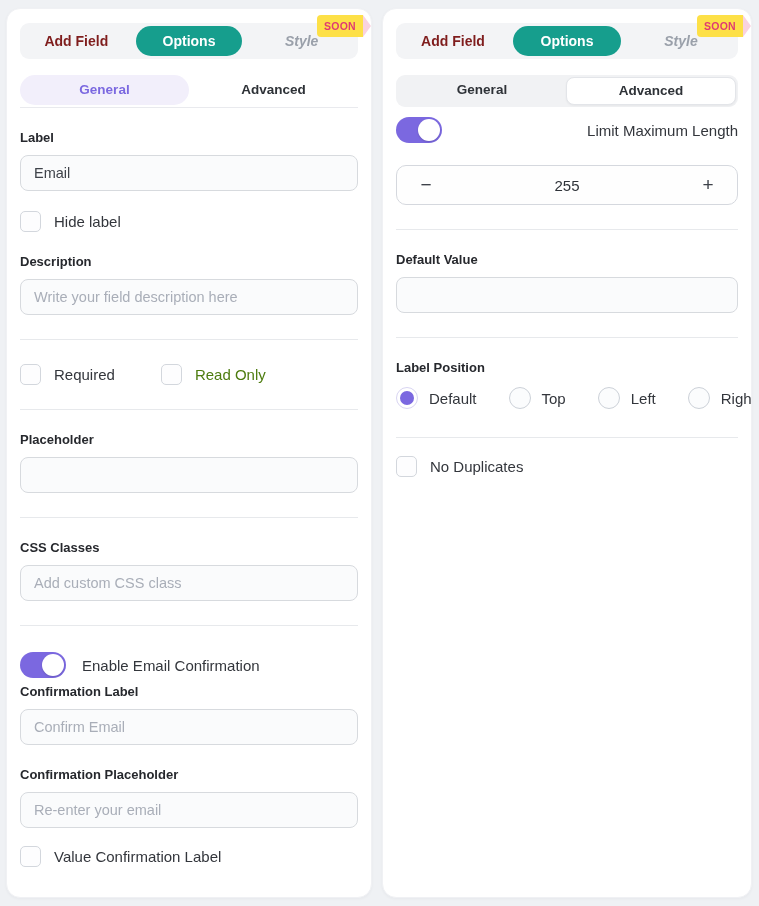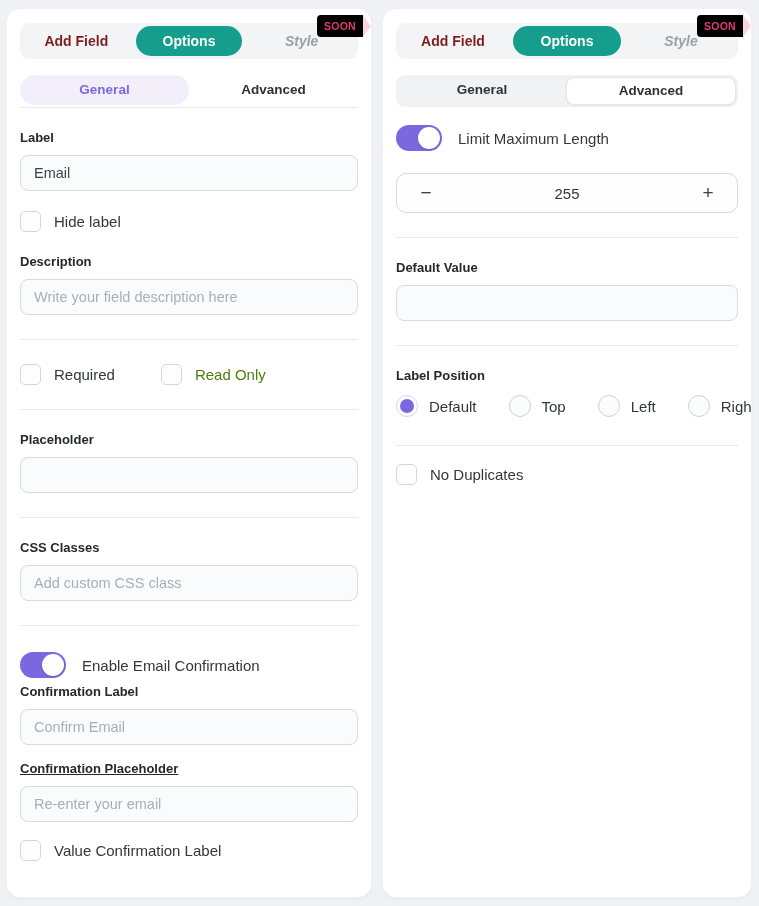--- a/index.html
+++ b/index.html
@@ -47,21 +47,21 @@
     border-radius:15px;
   }
   .tab.active { background:#169e8d; color:#ffffff; }
   .tab.soon-tab { color:#9aa0aa; font-weight:600;font-style:italic; }
 
   
   .soon {
     position:absolute;
     top:-8px;
     right:-5px;
-    background:#000000;
+    background:#fde047;
     color:#e03a72;
     font-size:10.5px;
     font-weight:700;
     letter-spacing:.3px;
     height:22px;
     line-height:22px;
     padding:0 7px;
     border-radius:4px 0 0 4px;
     z-index:3;
   }
@@ -299,21 +299,21 @@
   <div class="toggle-row">
     <div class="toggle">
         <span class="knob"></span>
       </div>
     <span class="lbl">Enable Email Confirmation</span>
   </div>
 
   <div class="field-label" style="margin-top:6px;">Confirmation Label</div>
   <input class="text-input" type="text" placeholder="Confirm Email" style="">
 
-  <div class="field-label" style="margin-top:16px;text-decoration:underline;">Confirmation Placeholder</div>
+  <div class="field-label" style="margin-top:22px;">Confirmation Placeholder</div>
   <input class="text-input" type="text" placeholder="Re-enter your email" style="">
 
   <div class="check-row mt18">
     <span class="cb"></span>
     <span class="lbl">Value Confirmation Label</span>
   </div>
 
 </div>
 
 <div class="card right">
@@ -323,21 +323,21 @@
     <div class="tab active">Options</div>
     <div class="tab soon-tab">Style</div>
     <div class="soon">SOON</div>
   </div>
 
   <div class="subtabs-seg">
     <div class="subtab">General</div>
     <div class="subtab active">Advanced</div>
   </div>
 
-  <div class="toggle-row" style="margin-top:18px;">
+  <div class="toggle-row" style="margin-top:10px;justify-content:space-between;">
     <div class="toggle">
         <span class="knob"></span>
       </div>
     <span class="lbl">Limit Maximum Length</span>
   </div>
 
   <div class="stepper">
     <button class="step-btn">−</button>
     <input class="step-value" type="text" value="255" style="">
     <button class="step-btn">+</button>

